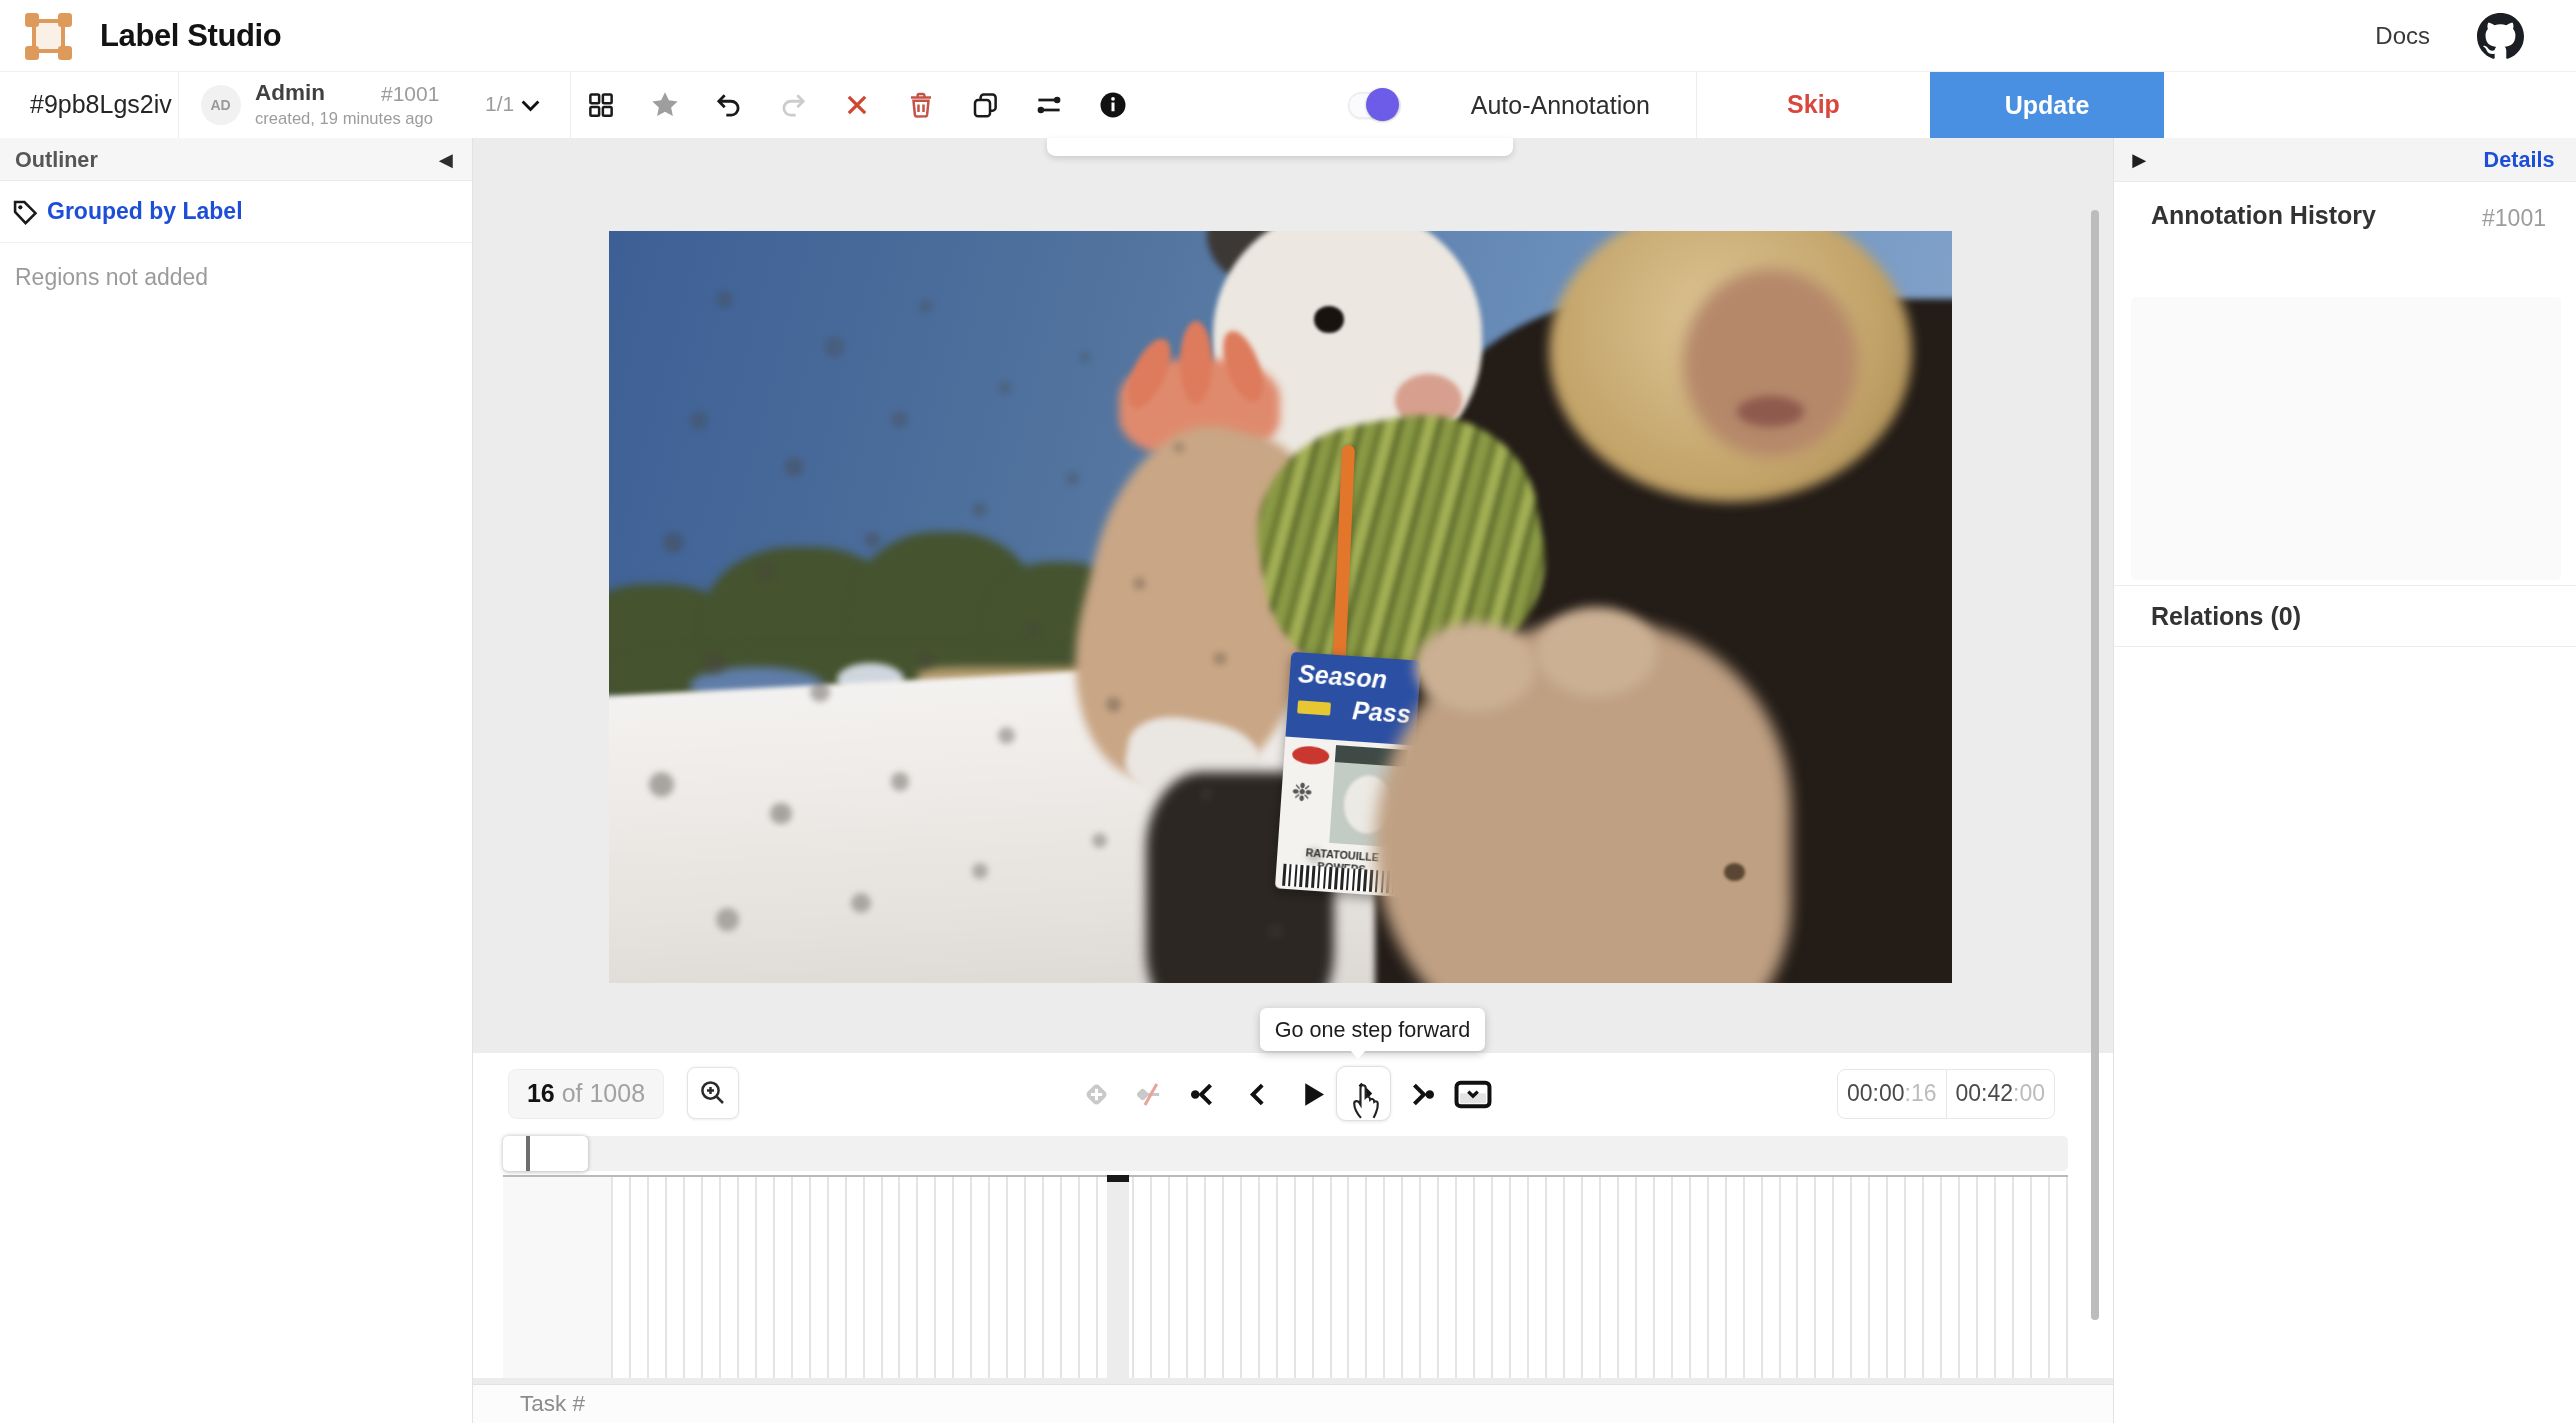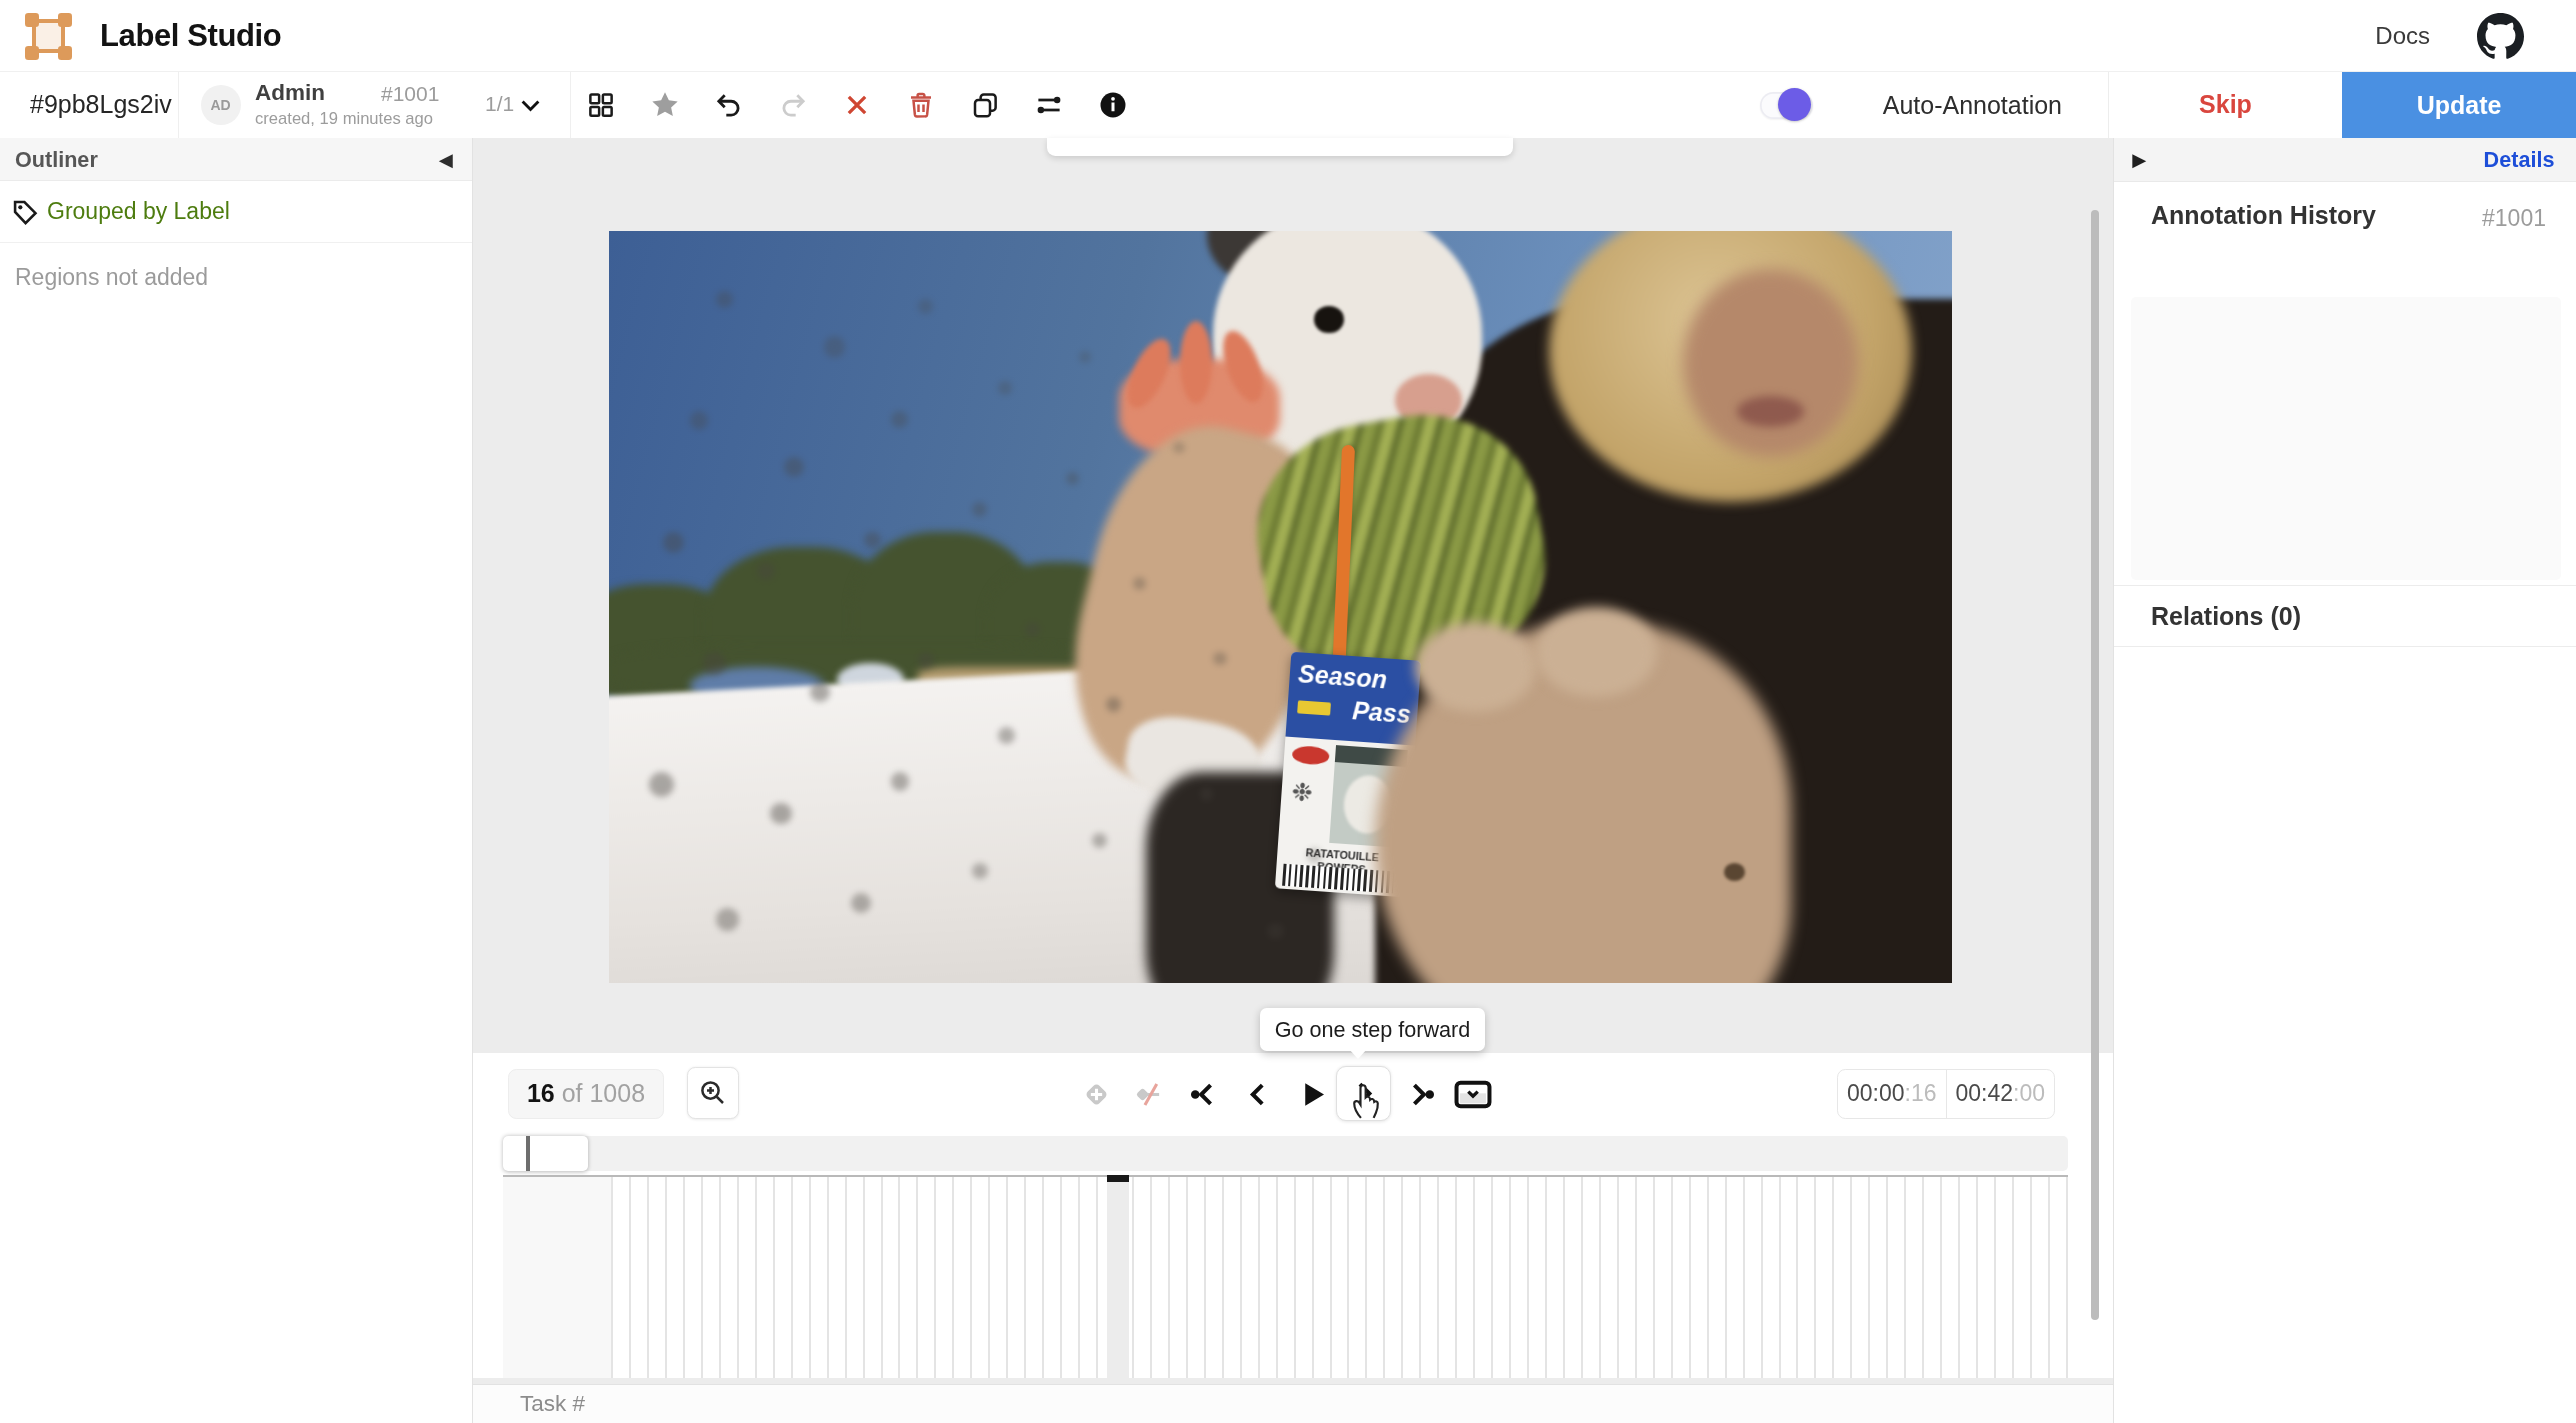--- a/index.html
+++ b/index.html
@@ -13,21 +13,21 @@
   .logo .frame { position:absolute; left:6.7px; top:6.7px; right:6.7px; bottom:6.7px;
     border:4.2px solid #dd9a5a; background:#faf0e6; border-radius:3.3px; }
   .logo .c { position:absolute; width:14px; height:14px; background:#dd9a5a; border-radius:3.3px; }
   .logo .c1{left:0;top:0}.logo .c2{right:0;top:0}.logo .c3{left:0;bottom:0}.logo .c4{right:0;bottom:0}
   .app-title { position:absolute; left:100px; top:0; line-height:72px; font-size:31px;
     font-weight:700; color:#131313; letter-spacing:-0.4px; }
   .docs { position:absolute; right:146px; top:0; line-height:72px; font-size:24px; color:#3a3a3a; }
   .gh { position:absolute; right:52px; top:12.5px; width:47px; height:47px; }
 
   
-  .task-bar { position:absolute; left:0; top:72px; width:2576px; height:67px; background:#fff;
+  .task-bar { position:absolute; left:0; top:72px; width:2164px; height:67px; background:#fff;
     border-bottom:1.7px solid #e8e8e8; }
   .sec { position:absolute; top:0; height:100%; }
   .sec-task { left:0; width:179px; border-right:1.7px solid #efefef; }
   .task-id { position:absolute; left:30px; line-height:65px; font-size:25px; color:#262626; }
   .sec-ann { left:179px; width:392px; border-right:1.7px solid #efefef; }
   .avatar { position:absolute; left:21.6px; top:13.3px; width:40px; height:40px; border-radius:50%;
     background:#f1f1f1; color:#9a9a9a; font-size:14px; font-weight:700; text-align:center; line-height:40px; }
   .ann-name { position:absolute; left:76px; top:8.3px; font-size:22.5px; font-weight:700; color:#404040; }
   .ann-status { position:absolute; left:76px; top:37px; font-size:16.6px; color:#9c9c9c; white-space:nowrap; }
   .ann-id { position:absolute; left:202px; top:10px; font-size:21px; color:#9c9c9c; }
@@ -49,21 +49,21 @@
     text-align:center; line-height:67px; font-size:25px; font-weight:700; color:#fff; background:#4a90e2; cursor:pointer; }
 
   
   .sidebar { position:absolute; left:0; top:138px; width:473px; height:1286px; background:#fff;
     border-right:1.7px solid #e2e2e2; }
   .out-header { position:absolute; left:0; top:0; width:100%; height:43px; background:#f6f6f6;
     border-bottom:1.7px solid #ebebeb; }
   .out-title { position:absolute; left:15px; line-height:43px; font-size:21.6px; font-weight:700; color:#565656; }
   .collapse-left { position:absolute; right:13.3px; top:11.6px; width:20px; height:20px; color:#2d2d2d; font-size:18.3px; line-height:20px; }
   .group-row { position:absolute; left:0; top:43px; width:100%; height:62px; border-bottom:1.7px solid #f0f0f0; cursor:pointer; }
-  .group-row .lbl { position:absolute; left:47px; line-height:60px; font-size:23px; color:#4d7c0f; }
+  .group-row .lbl { position:absolute; left:47px; line-height:60px; font-size:23px; color:#1d4ed8;font-weight:bold; }
   .group-row svg { position:absolute; left:10.8px; top:16.6px; }
   .empty-msg { position:absolute; left:15px; top:126px; font-size:23px; color:#9b9b9b; }
 
   
   .main-col { position:absolute; left:473px; top:138px; width:1640px; height:1286px; background:#ececec; }
   .sliver { position:absolute; left:574px; top:0; width:466px; height:17.5px; background:#fff;
     border-radius:0 0 8.3px 8.3px; box-shadow:0 2.5px 6.7px rgba(0,0,0,.14); }
 
   
   .video { position:absolute; left:136px; top:93px; width:1343px; height:752px; overflow:hidden; background:#4c6d9f; }

